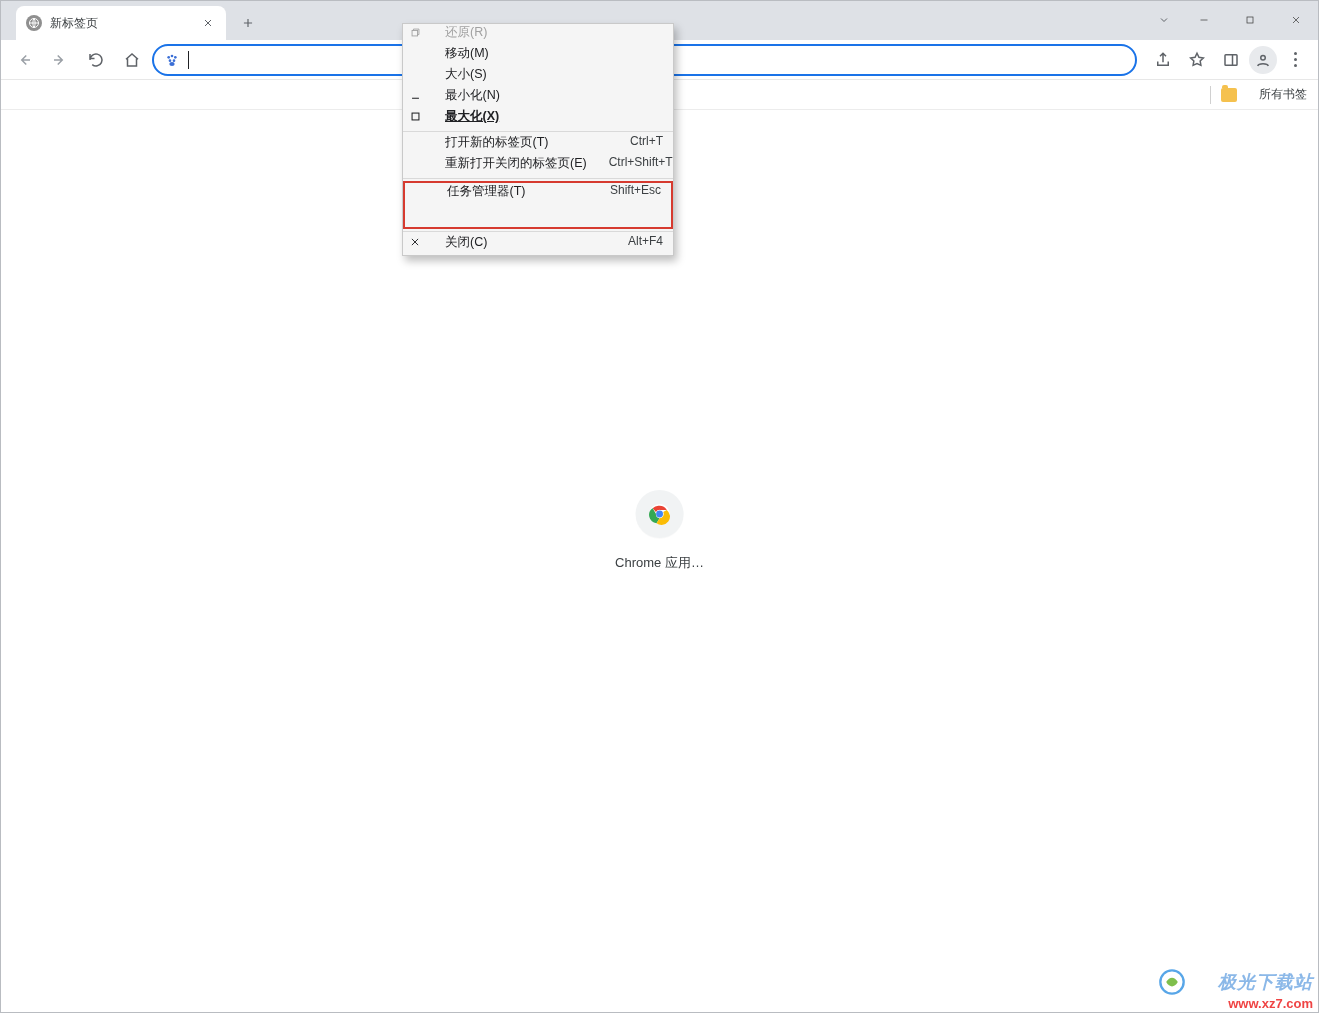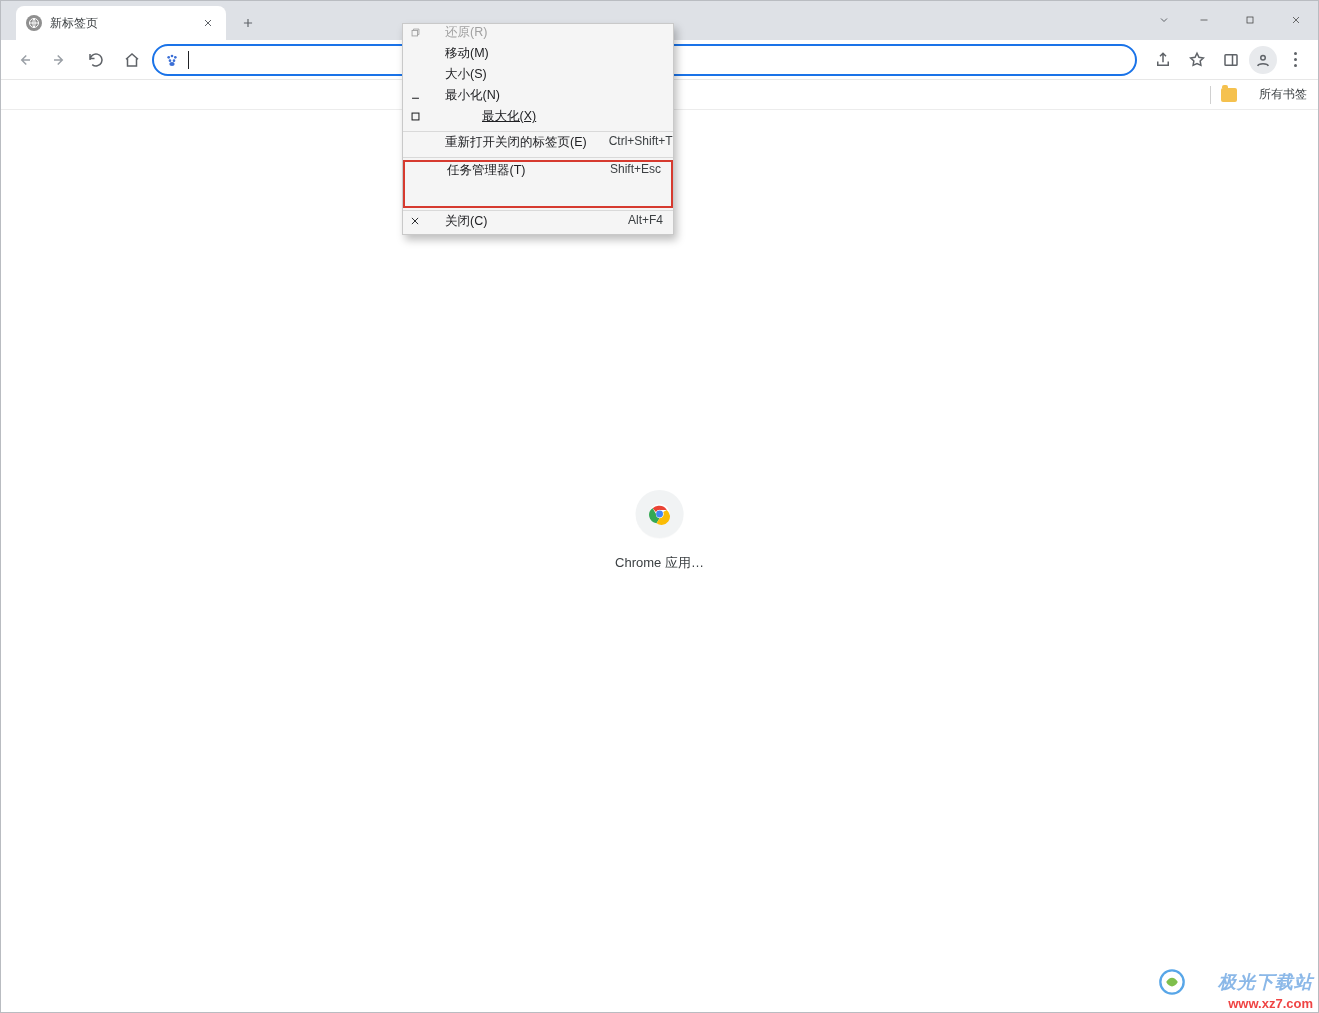--- a/index.html
+++ b/index.html
@@ -44,21 +44,21 @@
   .content { position:absolute; left:0; right:0; top:110px; bottom:0; background:#fff;padding-left:16px; }
   .apps-tile { position:absolute; left:50%; top:380px; transform:translateX(-50%); text-align:center; }
   .apps-circle { width:48px; height:48px; border-radius:50%; background:#f1f3f4; display:flex; align-items:center; justify-content:center; margin:0 auto 16px; box-shadow: 0 1px 0 rgba(0,0,0,.02);}
   .apps-circle svg { width:22px; height:22px; }
   .apps-label { font-size:13px; color:#3c4043; }
 
   
   .context-menu { position:absolute; left:402px; top:23px; width:272px; background:#f5f5f5; border:1px solid #c9c9c9; box-shadow: 3px 5px 8px rgba(0,0,0,.25); font-size:12.5px; color:#202124; z-index:50; }
   .cm-row { display:flex; height:21px; padding: 0 10px 0 4px; gap:22px; }
   .cm-row.disabled { color:#a1a1a1; }
-  .cm-row.bold .cm-label { font-weight:400; text-decoration:underline;margin-left:37px; }
+  .cm-row.bold .cm-label { font-weight:700; text-decoration:underline; }
   .cm-icon { width:16px; height:16px; display:flex; align-items:center; justify-content:center; color:inherit; flex-shrink:0; }
   .cm-label { flex:1; white-space:nowrap; }
   .cm-shortcut { color:#3c4043; font-size:12px; }
   .cm-sep { height:1px; background:#d9d9d9; margin:2px 0; }
   .cm-highlight { border:2px solid #d63a2f; }
   .cm-highlight .cm-row { height:44px; }
 
   
   .watermark { position:absolute; right:6px; bottom:2px; text-align:right; pointer-events:none; }
   .wm-top { display:flex; align-items:center; justify-content:flex-end; gap:4px; }
@@ -238,20 +238,25 @@
     <span class="cm-icon">
       <svg viewBox="0 0 16 16" width="11" height="11" fill="none" stroke="currentColor" stroke-width="1.5">
           <rect x="3" y="3" width="10" height="10"></rect>
         </svg>
     </span>
     <span class="cm-label">最大化(X)</span>
   </div>
   <div class="cm-sep"></div>
   <div class="cm-row">
     <span class="cm-icon"></span>
+    <span class="cm-label">打开新的标签页(T)</span>
+    <span class="cm-shortcut">Ctrl+T</span>
+  </div>
+  <div class="cm-row">
+    <span class="cm-icon"></span>
     <span class="cm-label">重新打开关闭的标签页(E)</span>
     <span class="cm-shortcut">Ctrl+Shift+T</span>
   </div>
   <div class="cm-sep"></div>
   <div class="cm-highlight">
     <div class="cm-row">
       <span class="cm-icon"></span>
       <span class="cm-label">任务管理器(T)</span>
       <span class="cm-shortcut">Shift+Esc</span>
     </div>

